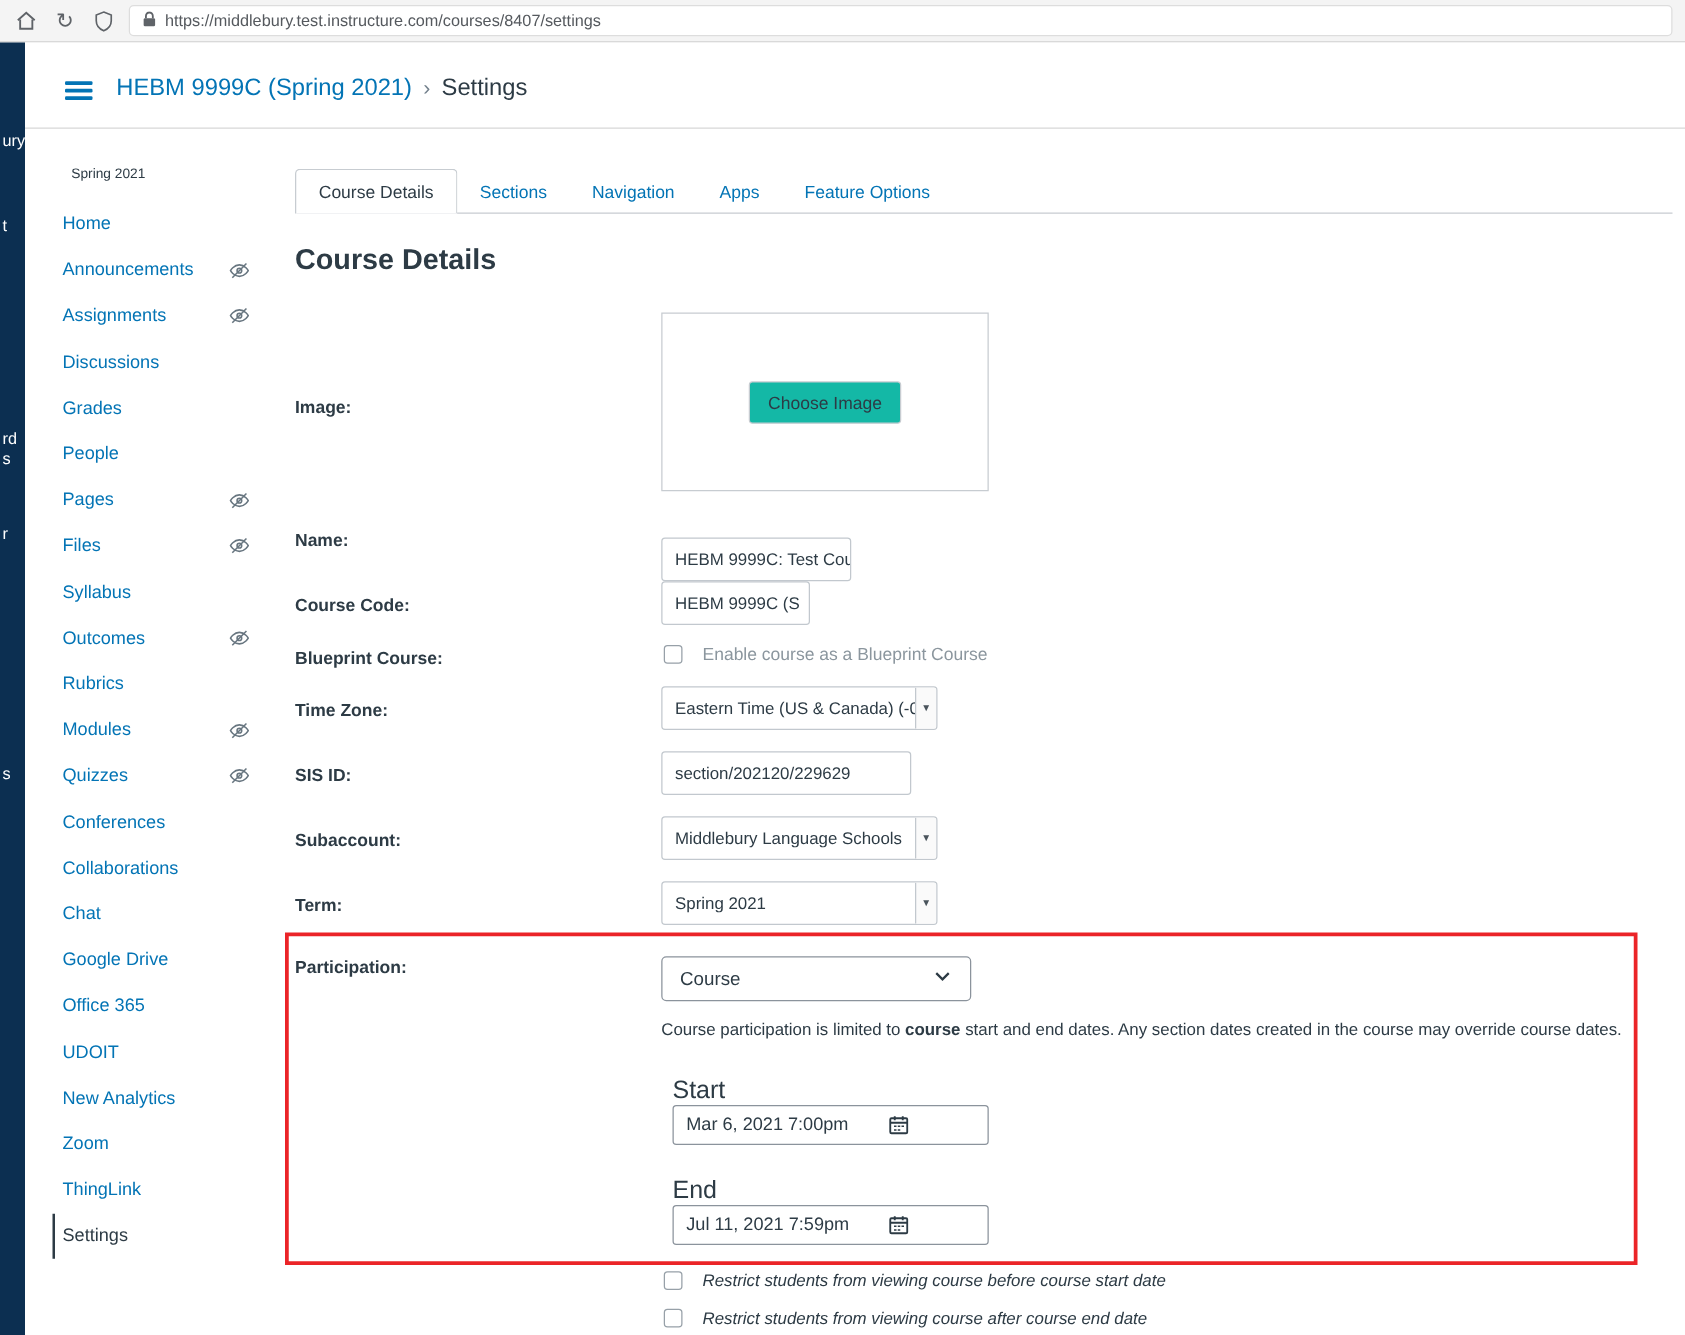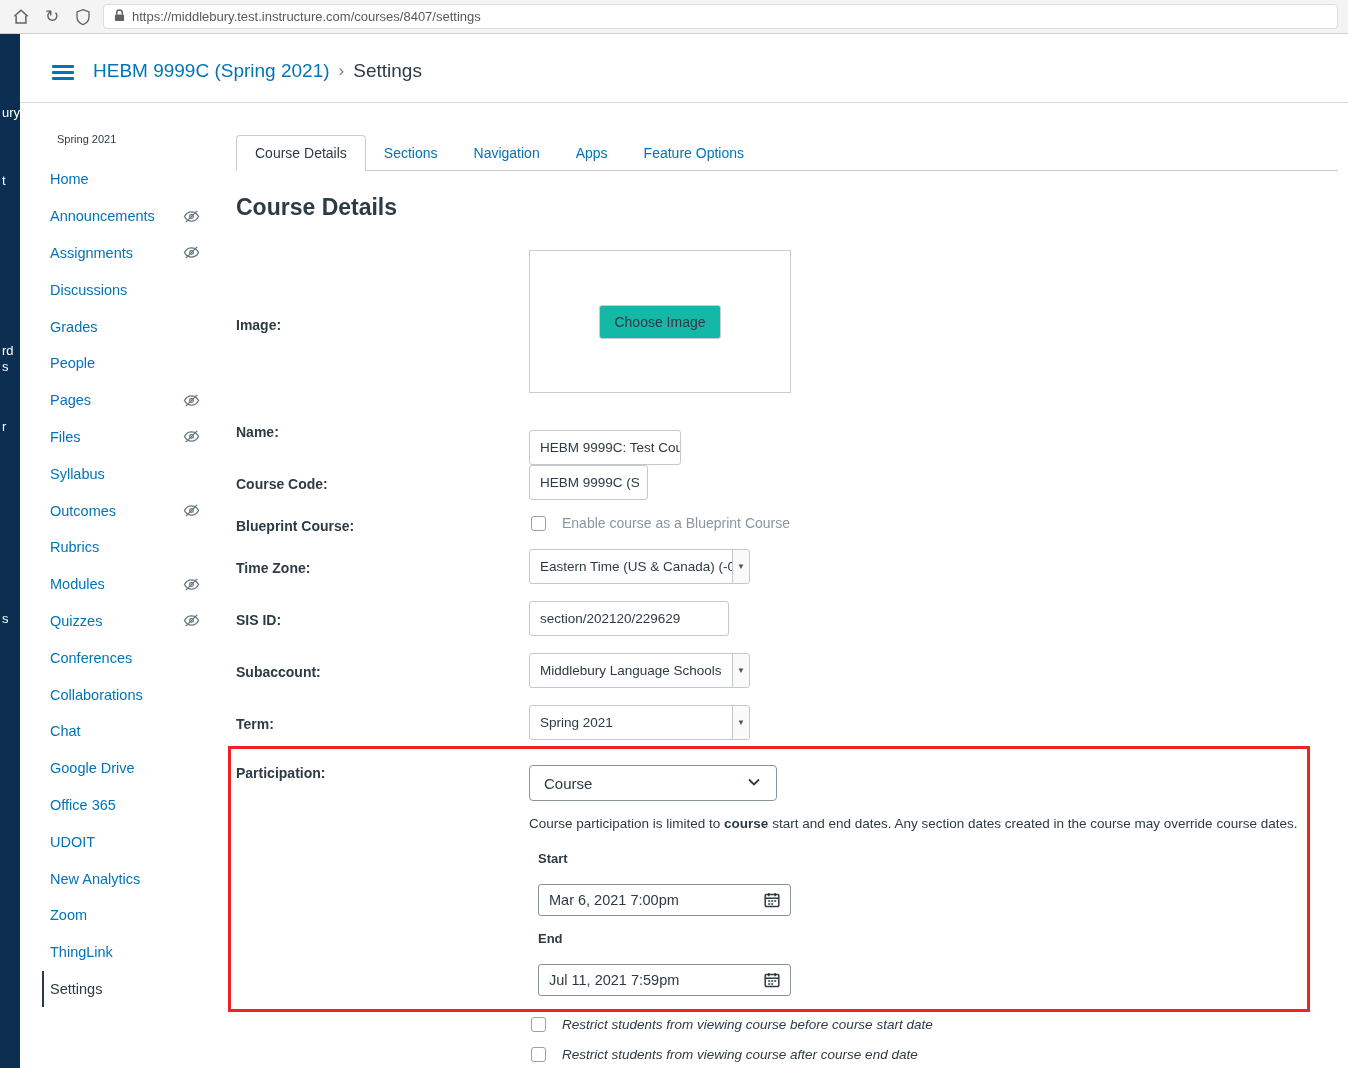--- a/index.html
+++ b/index.html
@@ -58,22 +58,22 @@
   .cselect .sel-text{flex:1;padding:0 8px 0 10px;white-space:nowrap;overflow:hidden;}
   .cselect .sel-caret{width:17px;align-self:stretch;display:flex;align-items:center;justify-content:center;border-left:1px solid #c2c8ce;font-size:8px;color:#4a545c;background:#fafafa;}
   .checkrow{position:absolute;display:flex;align-items:center;gap:16px;}
   .checkbox{width:15px;height:15px;border:1px solid #97a0a8;border-radius:3px;background:#fff;flex:none;cursor:pointer;}
   .muted-label{font-size:14px;color:#8b969e;}
   .check-label{font-size:13.5px;color:var(--ink);font-style:italic;}
   
   .annotation-box{position:absolute;left:228px;top:746px;width:1082px;height:266px;border:3px solid var(--annotation);pointer-events:none;}
   .pselect{position:absolute;left:529px;top:765px;width:248px;height:36px;border:1px solid #8b939c;border-radius:4px;background:#fff;display:flex;align-items:center;justify-content:space-between;padding:0 14px;font-size:15px;color:var(--ink);cursor:pointer;}
   .help-text{position:absolute;left:529px;top:816px;font-size:13.5px;color:var(--ink);white-space:nowrap;}
-  .date-label{position:absolute;left:538px;font-size:13px;font-weight:bold;color:var(--ink);}
-  .dinput{position:absolute;left:538px;width:253px;height:32px;border:1px solid #8b939c;border-radius:3px;background:#fff;display:flex;align-items:center;justify-content:space-between;padding:0 10px;font-size:14.5px;color:var(--ink);gap:32px;}
+  .date-label{position:absolute;left:538px;font-size:20px;font-weight:normal;color:var(--ink);margin-top:10px;}
+  .dinput{position:absolute;left:538px;width:253px;height:32px;border:1px solid #8b939c;border-radius:3px;background:#fff;display:flex;align-items:center;justify-content:flex-start;padding:0 10px;font-size:14.5px;color:var(--ink);gap:32px;}
   .calendar-btn{display:flex;align-items:center;cursor:pointer;}
 </style>
 </head>
 <body>
 
 <div class="browser-bar">
   <span class="bicon">
     <svg width="18" height="18" viewBox="0 0 24 24" fill="none" stroke="#5f6368" stroke-width="2">
         <path d="M3 11 12 3l9 8"></path>
         <path d="M5.5 10v10h13V10"></path>

